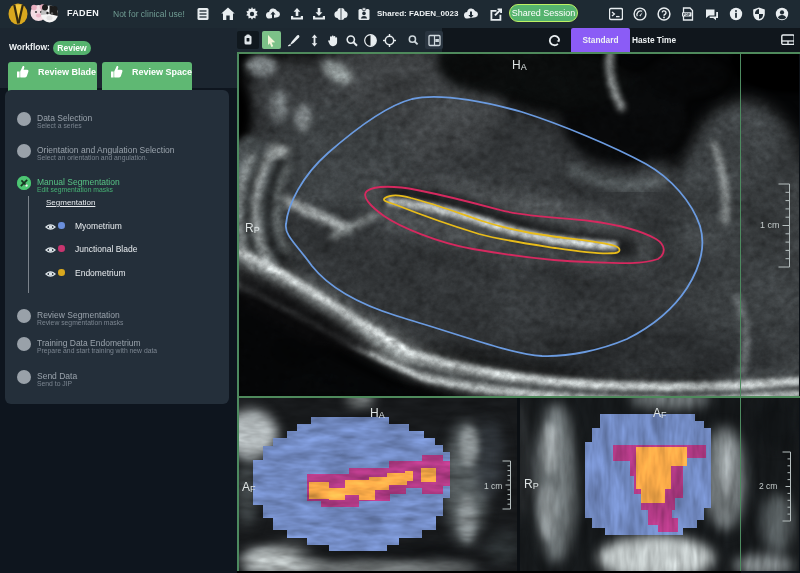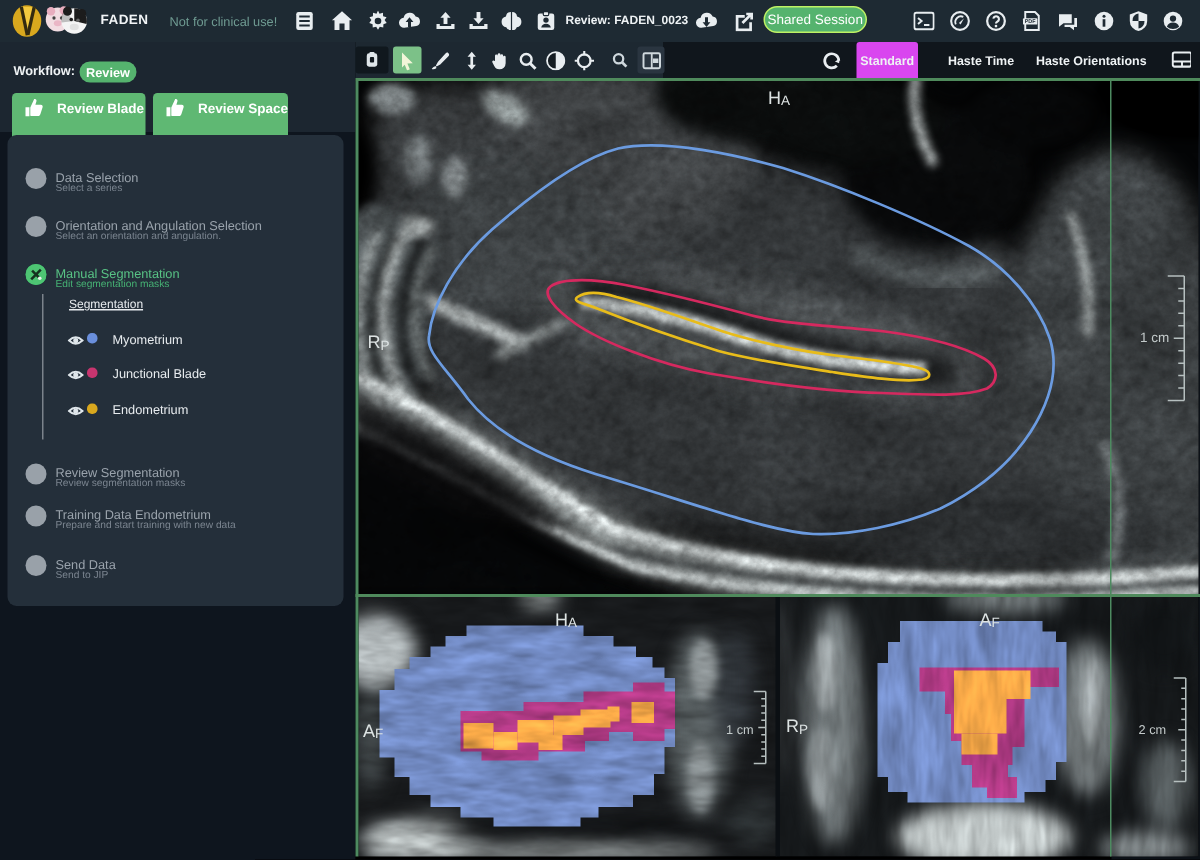--- a/index.html
+++ b/index.html
@@ -87,21 +87,21 @@
       <span class="tbi" style="left:334px"><svg width="14" height="14" viewBox="0 0 14 14" style="">
           <path d="M6.6 1 a3.4 3.4 0 0 0 -3.3 3 a3.6 3.6 0 0 0 .2 7.1 a2.9 2.9 0 0 0 3.1 1.9 Z" fill="#e8edf0"></path>
           <path d="M7.4 1 a3.4 3.4 0 0 1 3.3 3 a3.6 3.6 0 0 1 -.2 7.1 a2.9 2.9 0 0 1 -3.1 1.9 Z" fill="#e8edf0"></path>
         </svg></span>
       <span class="tbi" style="left:357px"><svg width="14" height="14" viewBox="0 0 14 14" style="">
           <rect x="1.5" y="2" width="11" height="11" rx="1.5" fill="#e8edf0"></rect>
           <rect x="5.2" y="0.8" width="3.6" height="2.6" rx="0.8" fill="#e8edf0" stroke="#1e2a33" stroke-width="0.8"></rect>
           <circle cx="7" cy="6.4" r="1.8" fill="#1e2a33"></circle>
           <path d="M3.8 11.4 a3.3 3.3 0 0 1 6.4 0 Z" fill="#1e2a33"></path>
         </svg></span>
-      <span style="position:absolute;left:377px;top:9px;font-size:8px;font-weight:bold;color:#eef2f4">Review: FADEN_0023</span>
+      <span style="position:absolute;left:377px;top:9px;font-size:8px;font-weight:bold;color:#eef2f4">Shared: FADEN_0023</span>
       <span class="tbi" style="left:464px"><svg width="14" height="14" viewBox="0 0 14 14" style="">
           <path d="M3.5 11.5 a3.3 3.3 0 0 1 -.4-6.6 a4.2 4.2 0 0 1 8-.9 a3.2 3.2 0 0 1 .4 6.3 Z" fill="#e8edf0"></path>
           <path d="M7 11 L4.4 7.9 L6 7.9 L6 4.5 L8 4.5 L8 7.9 L9.6 7.9 Z" fill="#1e2a33"></path>
         </svg></span>
       <span class="tbi" style="left:489px"><svg width="14" height="14" viewBox="0 0 14 14" style="">
           <path d="M1.5 3 h6 v1.8 h-4.2 v7.2 h7.2 v-4.2 h1.8 v6 h-10.8 Z" fill="#e8edf0"></path>
           <path d="M8.5 1.5 h4.5 v4.5 h-1.8 v-1.6 l-4.6 4.6 -1.3-1.3 4.6-4.6 h-1.4 Z" fill="#e8edf0"></path>
         </svg></span>
       <span id="shared">Shared Session</span>
       <span class="tbi" style="left:609px"><svg width="14" height="14" viewBox="0 0 14 14" style="">
@@ -287,23 +287,22 @@
             <line x1="6.5" y1="1.5" x2="6.5" y2="11.5" stroke="#cfd8dd" stroke-width="1.2"></line>
             <rect x="7.3" y="5" width="3.6" height="3" fill="#cfd8dd"></rect>
           </svg>
         </div>
         <div class="tool" style="left:308px">
           <svg width="13" height="13" viewBox="0 0 13 13" style="">
             <path d="M11.2 6.5 a4.7 4.7 0 1 0 -1.3 3.3" fill="none" stroke="#e8edf0" stroke-width="1.8"></path>
             <path d="M11.8 5.2 l-0.4 3 -2.8-1.2 Z" fill="#e8edf0"></path>
           </svg>
         </div>
-        <div class="tab" style="left:334px;width:41px;background:#d946ef;border-radius:2px 2px 0 0;">Standard</div>
+        <div class="tab" style="left:334px;width:59px;background:#8b5cf6;border-radius:2px 2px 0 0;">Standard</div>
         <div class="tab" style="left:387px;width:60px;">Haste Time</div>
-        <div class="tab" style="left:447px;width:87px;">Haste Orientations</div>
         <div class="tool" style="left:541px">
           <svg width="13" height="13" viewBox="0 0 13 13" style="">
             <rect x="0.8" y="1" width="12.4" height="9.4" rx="1.2" fill="none" stroke="#e8edf0" stroke-width="1.4"></rect>
             <line x1="0.8" y1="7" x2="13.2" y2="7" stroke="#e8edf0" stroke-width="1.3"></line>
             <line x1="7" y1="7" x2="7" y2="10.4" stroke="#e8edf0" stroke-width="1.3"></line>
           </svg>
         </div>
       </div>
       <div id="greenline"></div>
       <div id="viewers">

